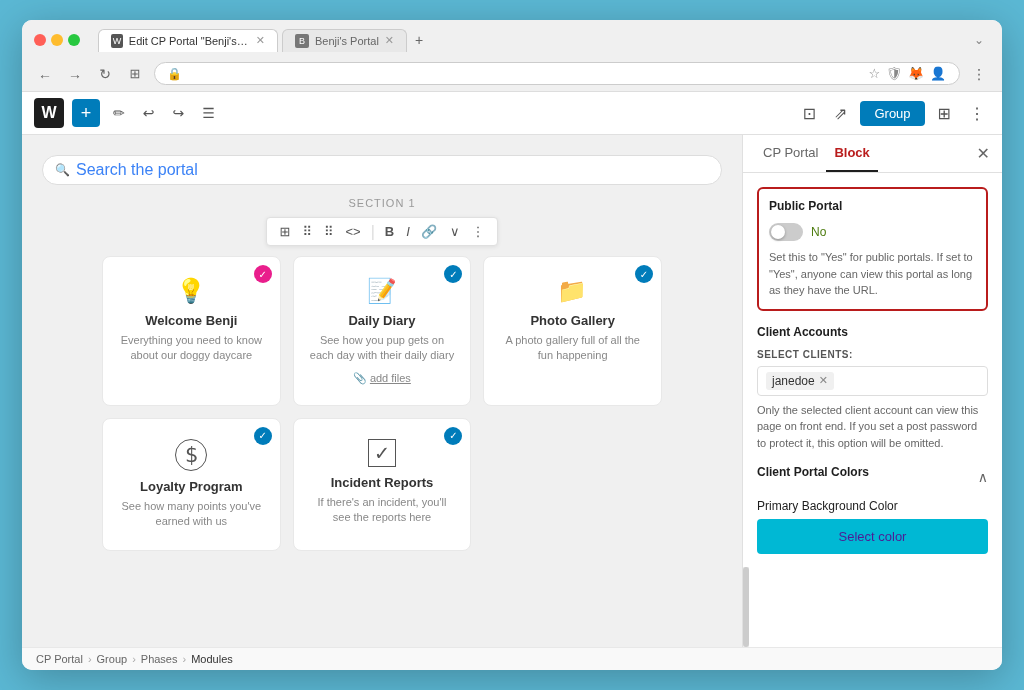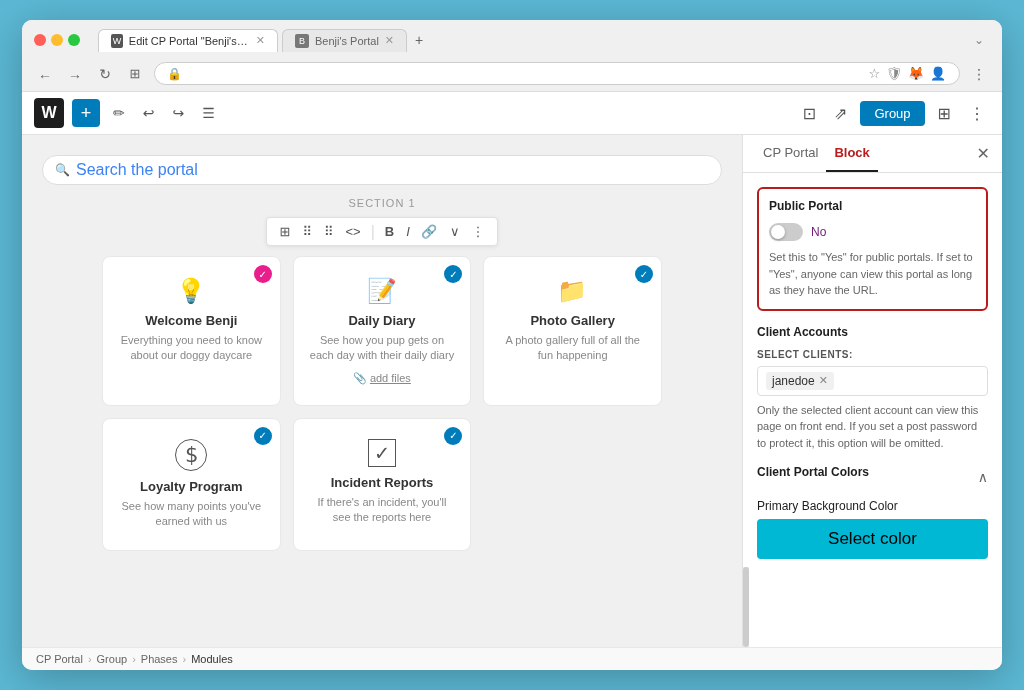--- a/index.html
+++ b/index.html
@@ -367,21 +367,21 @@
       width: 14px; height: 14px;
       background: #fff;
       border-radius: 50%;
       position: absolute;
       top: 2px;
       left: 2px;
       box-shadow: 0 1px 3px rgba(0,0,0,0.3);
     }
     .toggle-label {
       font-size: 12px;
-      color: #701a75;
+      color: #4d7c0f;
     }
     .portal-desc {
       font-size: 11px;
       color: #666;
       line-height: 1.5;
     }
     .client-accounts-section { margin-bottom: 14px; }
     .sub-label {
       font-size: 10px;
       font-weight: 600;
@@ -432,22 +432,22 @@
       font-weight: 500;
       color: #1e1e1e;
       margin-bottom: 6px;
     }
     .color-btn {
       width: 100%;
       background: #00b8d4;
       border: none;
       border-radius: 4px;
       padding: 10px;
-      color: #000000;
-      font-size: 17px;
+      color: #4c1d95;
+      font-size: 13px;
       font-weight: 500;
       cursor: pointer;
       text-align: center;
       margin-bottom: 12px;
     }
     .secondary-label {
       font-size: 12px;
       font-weight: 500;
       color: #1e1e1e;
       margin-bottom: 6px;

